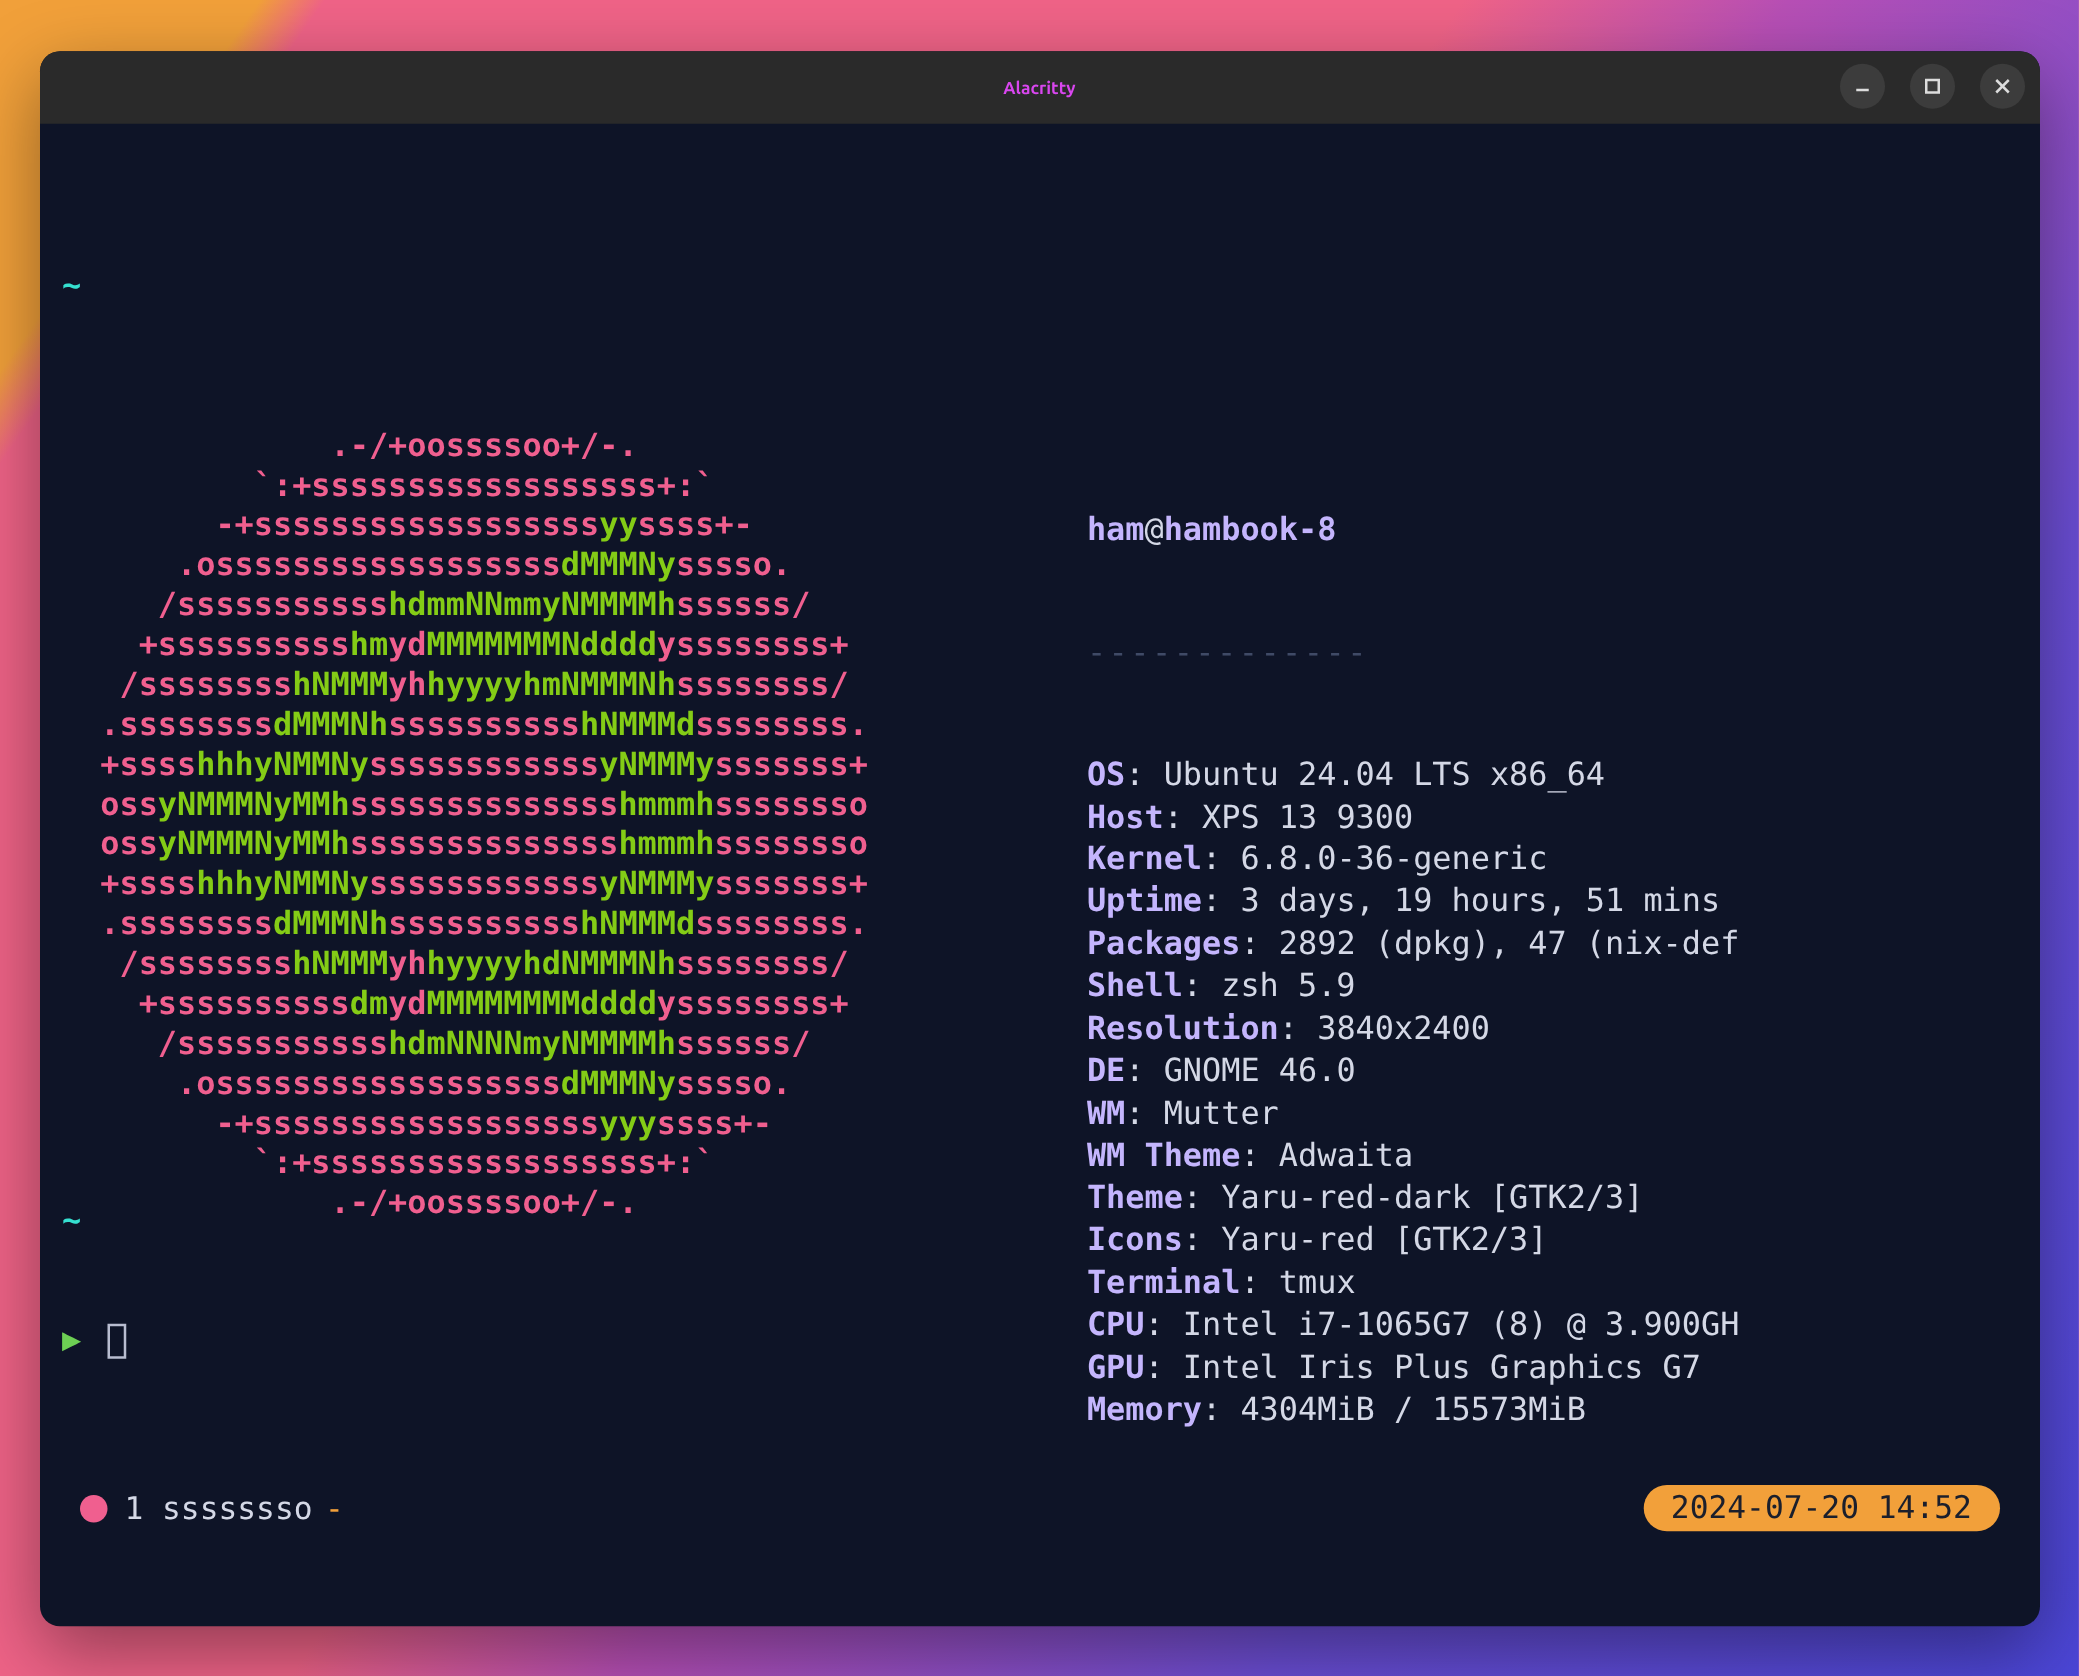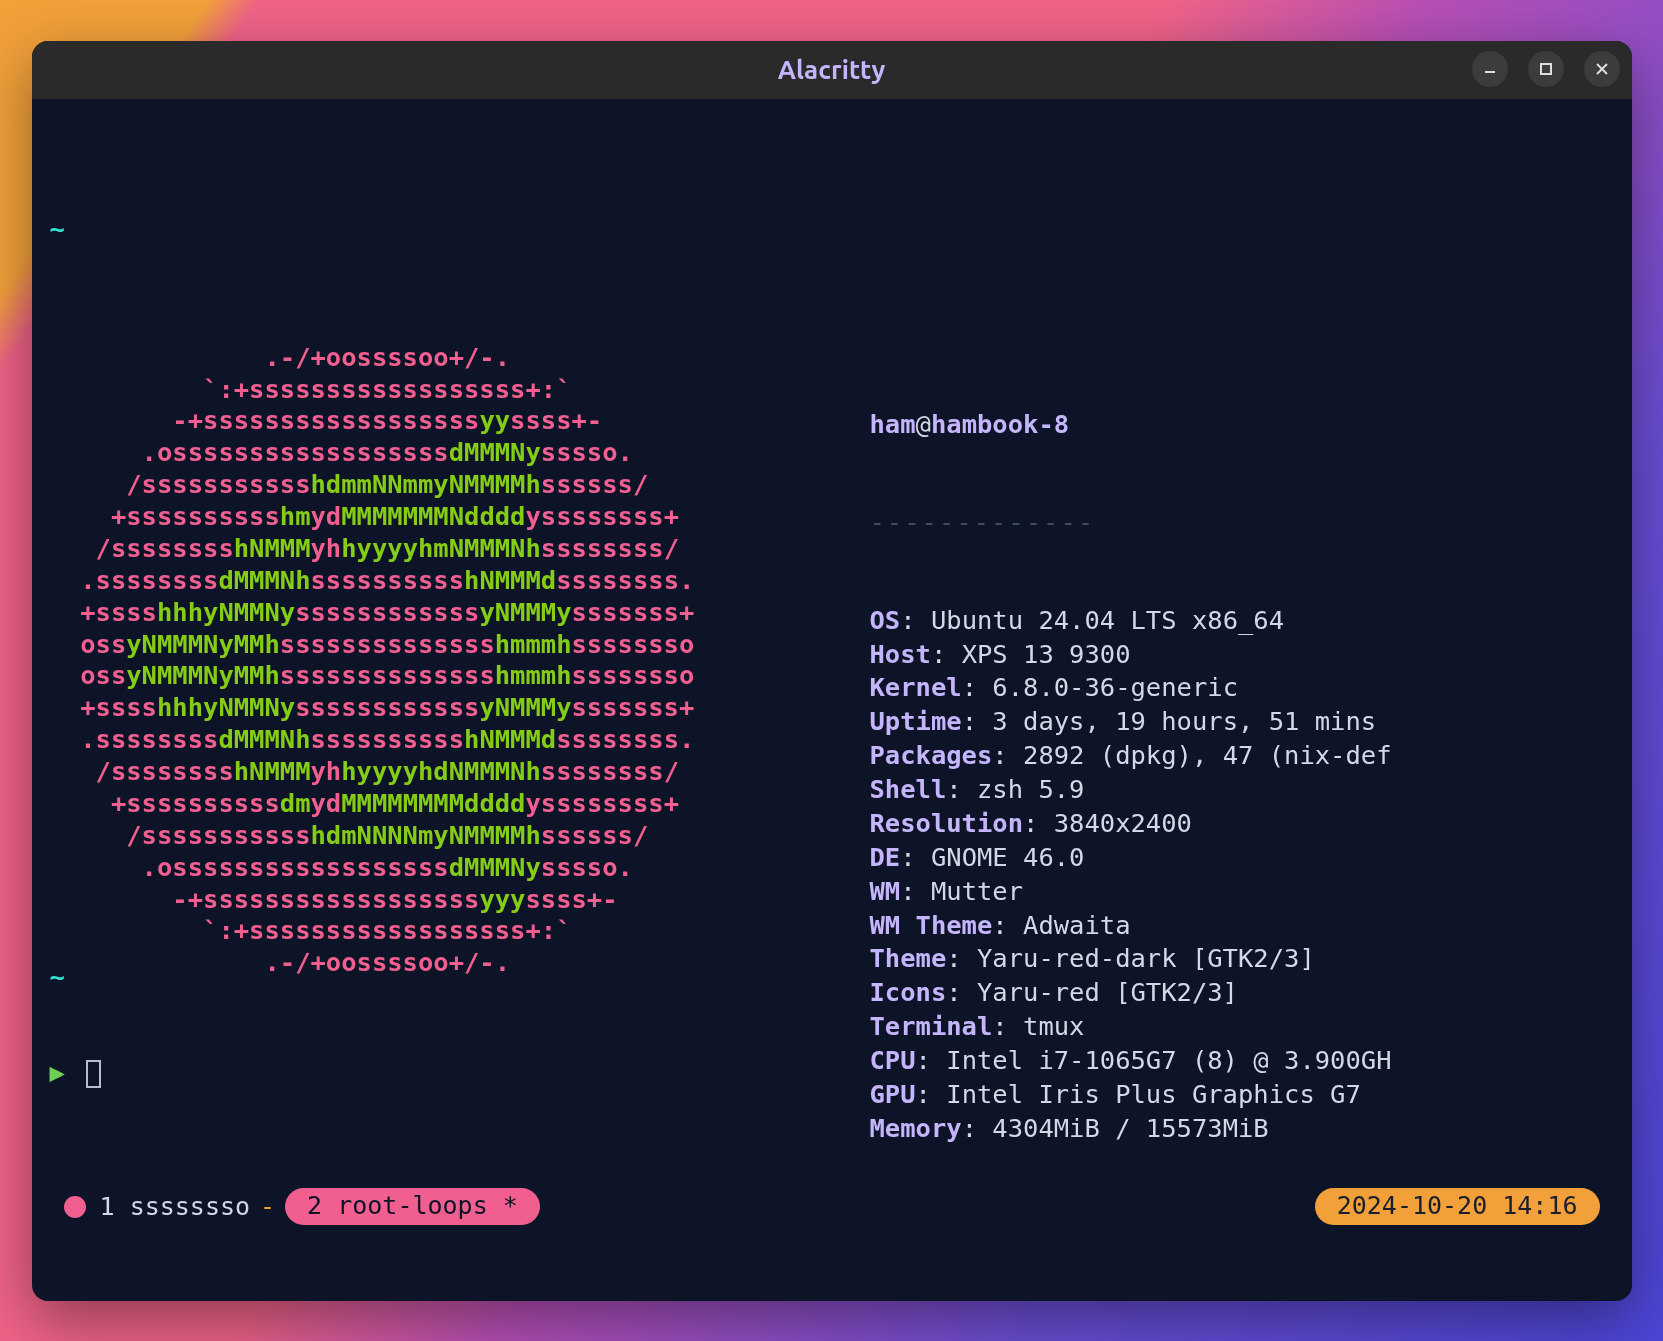--- a/index.html
+++ b/index.html
@@ -39,23 +39,23 @@
     height: 58px;
     background: #2a2a2a;
     display: flex;
     align-items: center;
     position: relative;
     flex:none;
   }
   .title {
     flex:1;
     text-align:center;
-    color:#c4b5fd;
+    color:#d946ef;
     font-family: Ubuntu, "DejaVu Sans", sans-serif;
-    font-size: 26px;
+    font-size: 14px;
     font-weight:600;
   }
   .win-buttons {
     position:absolute;
     right:12px;
     top:10px;
     display:flex;
     gap:20px;
   }
   .wb {
@@ -187,21 +187,20 @@
     </div>
 
     <div class="bottom-zone">
       <div><span class="prompt-tilde">~</span></div>
       <div><span class="prompt-arrow">▶</span> <span class="cursor-block"></span></div>
 
       <div class="tmux-bar">
         <div class="dot"></div>
         <span class="tab-inactive"><span>1</span> <span>ssssssso</span></span>
         <span class="tab-dash">-</span>
-        <span class="tab-active-pill">2 root-loops *</span>
         <div class="spacer"></div>
-        <span class="clock-pill">2024-10-20 14:16</span>
+        <span class="clock-pill">2024-07-20 14:52</span>
       </div>
     </div>
 
   </div>
 
 </div>
 
 </body></html>

